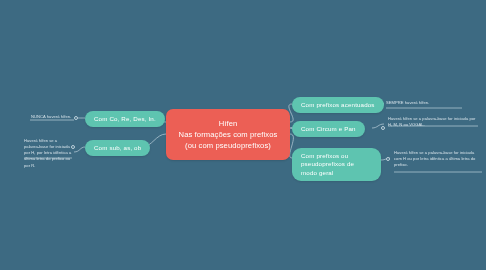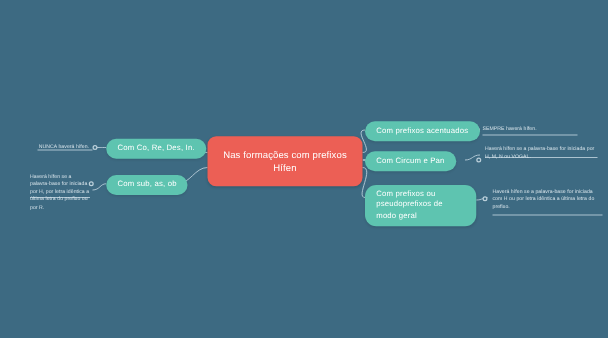--- a/index.html
+++ b/index.html
@@ -90,22 +90,23 @@
   </svg>
 
   <div class="dot" style="left:74px; top:116px;"></div>
   <div class="dot" style="left:71px; top:145px;"></div>
   <div class="dot" style="left:380px; top:102px;"></div>
   <div class="dot" style="left:381px; top:126px;"></div>
   <div class="dot" style="left:386px; top:157px;"></div>
 
   <div class="node center-node">
     <div>
+      <span class="line1">Hífen</span>
       <span class="line1">Nas formações com prefixos</span>
-      <span class="line1">Hífen</span>
+      <span class="line1">(ou com pseudoprefixos)</span>
     </div>
   </div>
 
   <div class="node branch" style="left:85px; top:111px;">
     <span>Com Co, Re, Des, In.</span>
   </div>
   <div class="node branch" style="left:85px; top:140px;">
     <span>Com sub, as, ob</span>
   </div>
 

